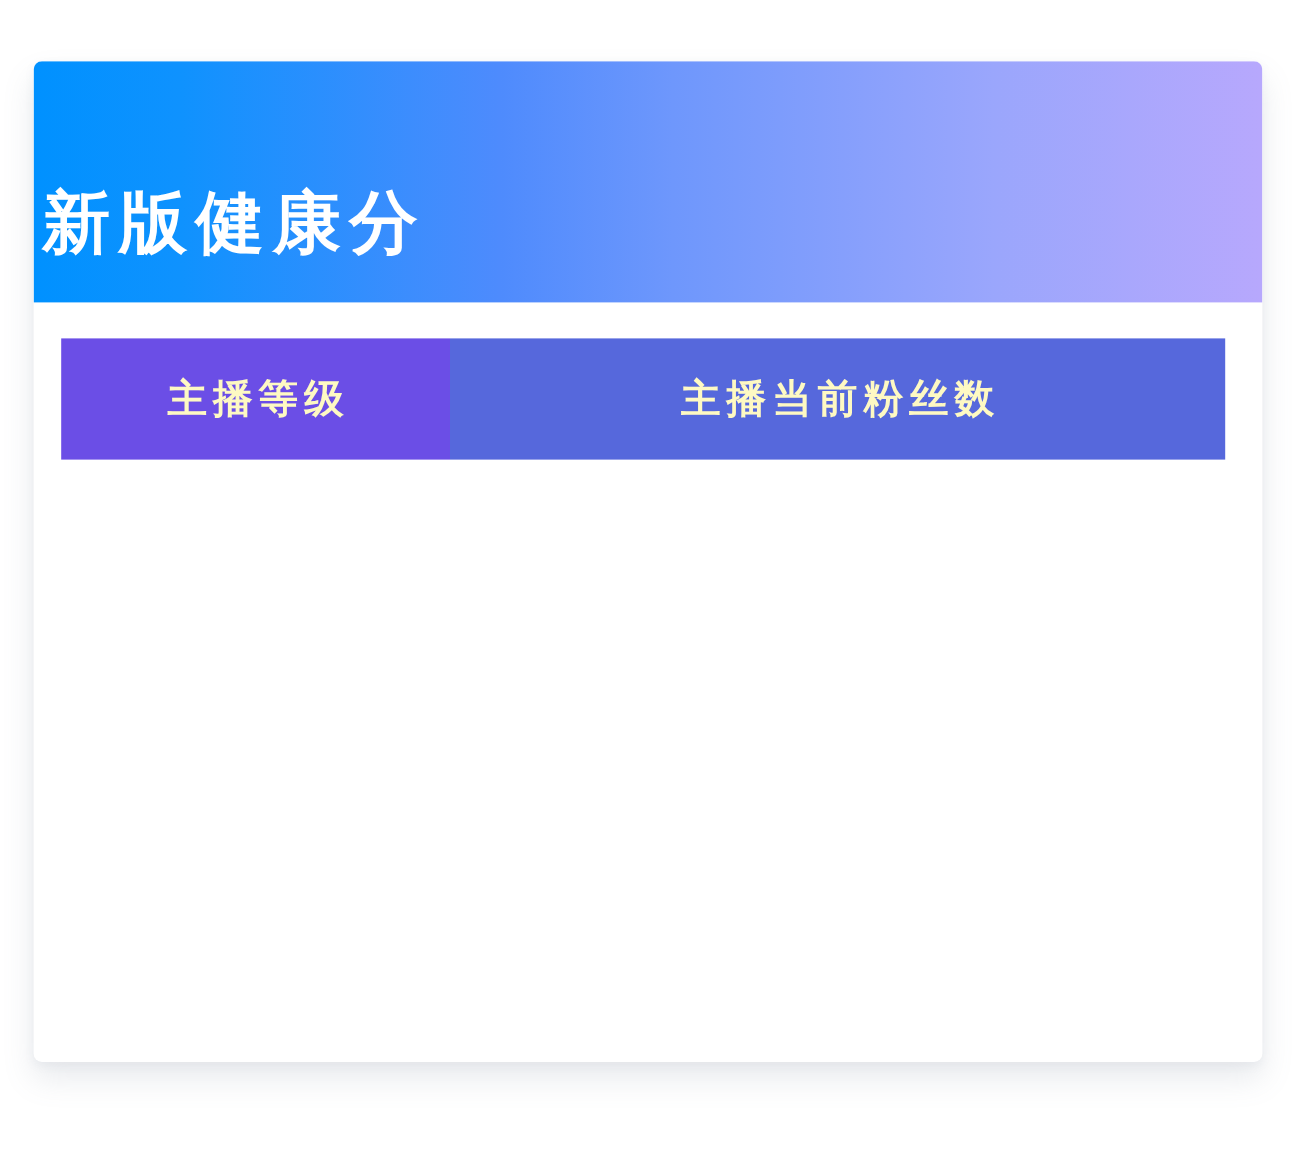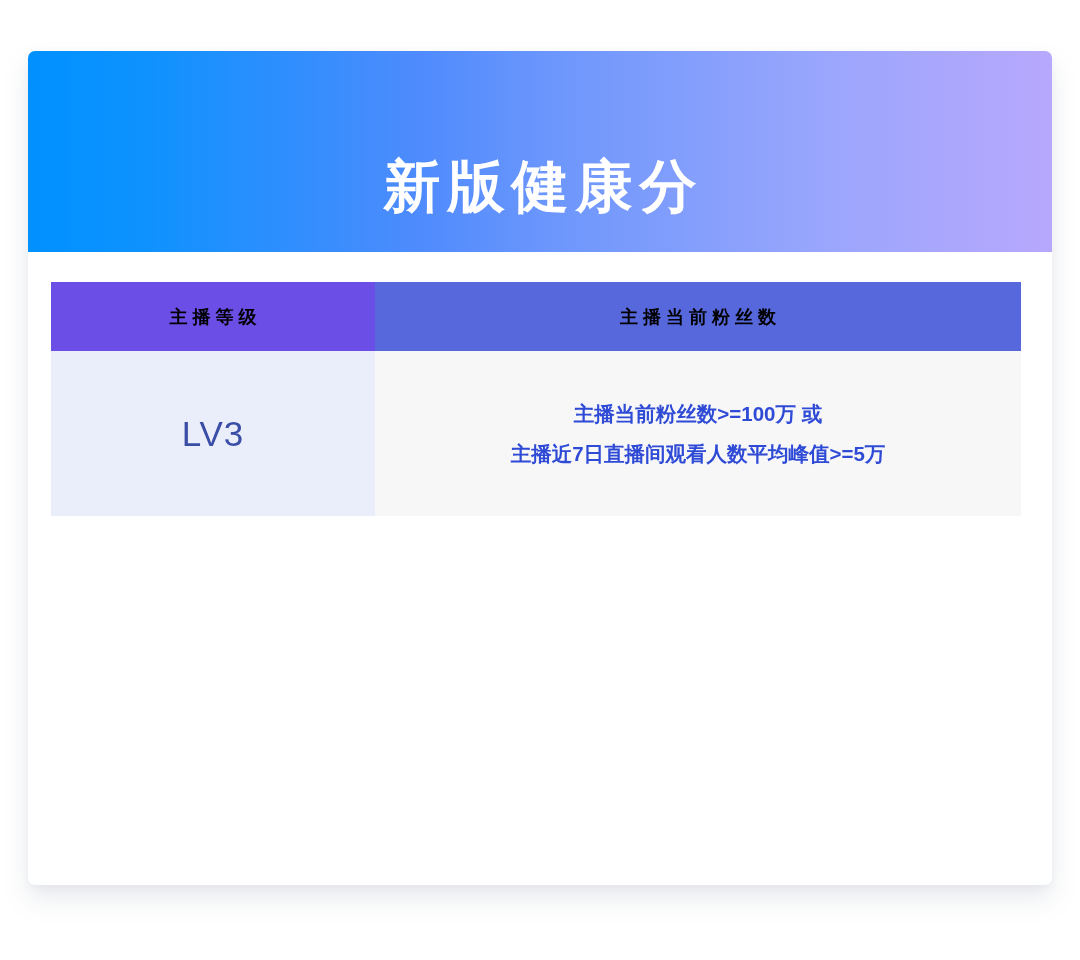--- a/index.html
+++ b/index.html
@@ -41,21 +41,20 @@
         #4E8BFD 38%,
         #6E97FC 52%,
         #9AA6FC 78%,
         #B7A8FD 100%);
   }
   #banner-title {
     position: absolute;
     left: 0;
     right: 0;
     top: 107px;
-    text-align: center;
     color: #ffffff;
     font-size: 57px;
     font-weight: bold;
     letter-spacing: 7px;
     text-indent: 7px;
     line-height: 1;
     white-space: nowrap;
   }
 
   
@@ -66,23 +65,23 @@
     width: 970px;
     border-collapse: collapse;
     table-layout: fixed;
   }
 
   #grade-table col.col-level { width: 324px; }
   #grade-table col.col-logic { width: 646px; }
 
   #grade-table th {
     height: 69px;
-    padding: 0;
-    color: #000000;
-    font-size: 18px;
+    padding: 16px;
+    color: #fef9c3;
+    font-size: 33px;
     font-weight: bold;
     letter-spacing: 5px;
     text-indent: 5px;
     vertical-align: middle;
   }
   th.th-level { background: #6B4EE6; }
   th.th-logic { background: #5668DC; }
 
   #grade-table td {
     padding: 0;
@@ -148,23 +147,16 @@
       <col class="col-level">
       <col class="col-logic">
     </colgroup>
     <thead>
       <tr>
         <th class="th-level">主播等级</th>
         <th class="th-logic">主播当前粉丝数</th>
       </tr>
     </thead>
     <tbody>
-      <tr class="data-row">
-        <td class="cell-level">LV3</td>
-        <td class="cell-logic">
-          <span class="logic-line">主播当前粉丝数&gt;=100万 或</span>
-          <span class="logic-line">主播近7日直播间观看人数平均峰值&gt;=5万</span>
-        </td>
-      </tr>
     </tbody>
   </table>
 
 </div>
 
 </body></html>

